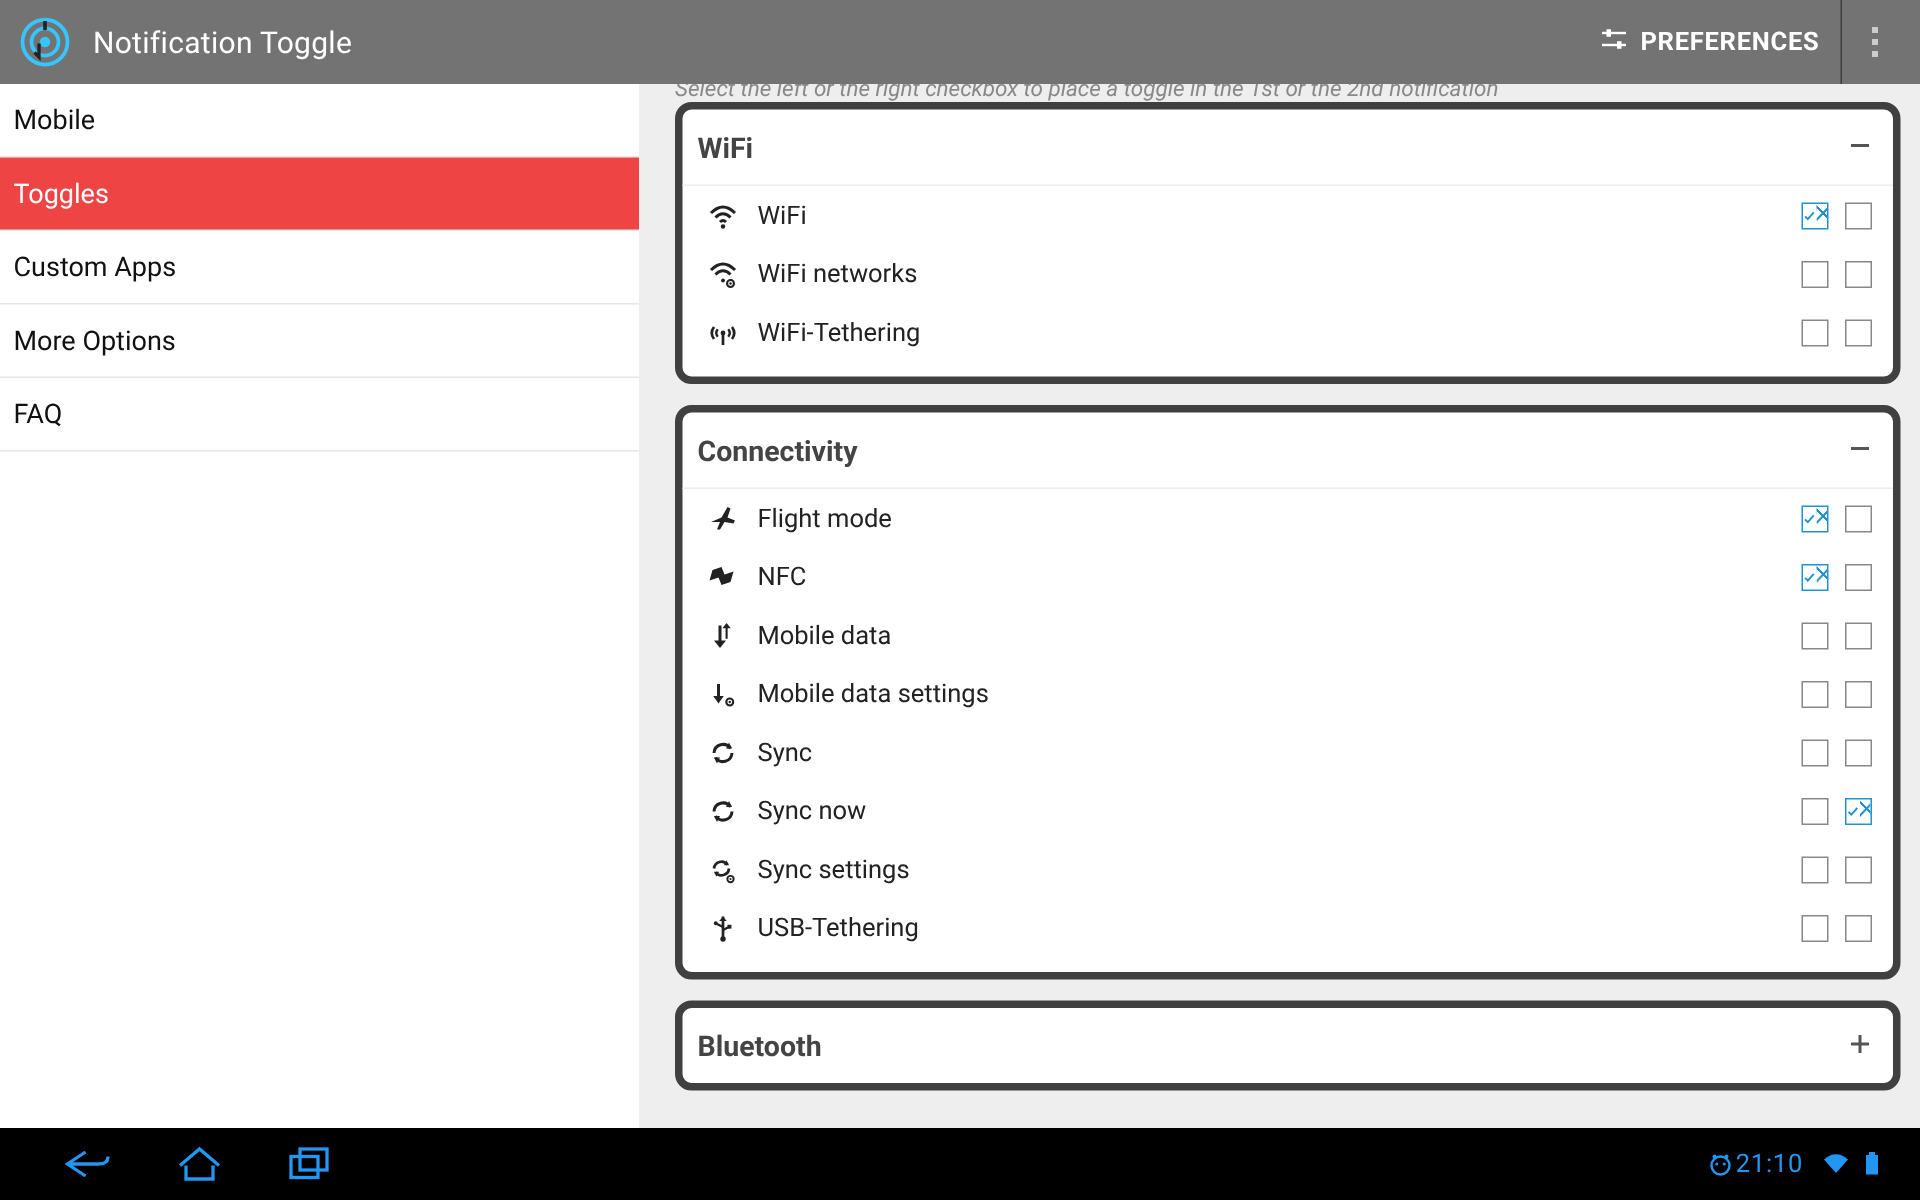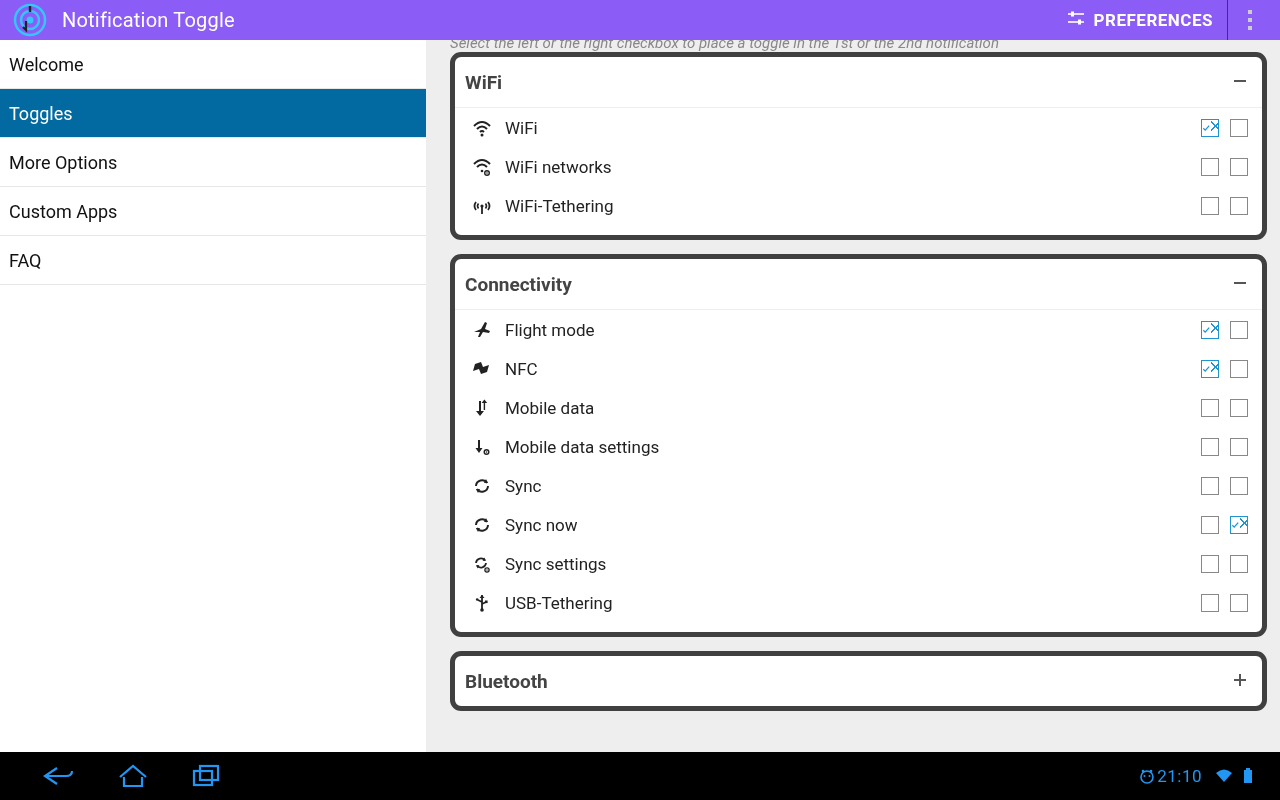--- a/index.html
+++ b/index.html
@@ -1,32 +1,32 @@
 <!DOCTYPE html>
 <html><head>
 <meta charset="utf-8">
 <style>
   * { box-sizing: border-box; margin: 0; padding: 0; }
   html, body { width: 1280px; height: 800px; font-family: "Roboto", "Helvetica Neue", Arial, sans-serif; overflow: hidden; background:#000; }
   .screen { width:1280px; height:800px; display:flex; flex-direction:column; }
   
-  .action-bar { height:40px; background:#8b5cf6; color:#fff; display:flex; align-items:center; padding:0 8px 0 12px; }
+  .action-bar { height:56px; background:#737373; color:#fff; display:flex; align-items:center; padding:0 8px 0 12px; }
   .app-icon { width:36px; height:36px; margin-right:14px; position:relative; }
   .app-icon svg { width:36px; height:36px; }
   .app-title { font-size:20px; font-weight:400; color:#fff; letter-spacing:0.2px; }
   .action-bar-spacer { flex:1; }
   .pref-btn { display:flex; align-items:center; gap:8px; padding:0 14px; height:56px; color:#fff; font-size:17px; font-weight:700; letter-spacing:0.5px; border-right:1px solid #3d3d3d; }
   .pref-btn svg { width:20px; height:20px; }
   .overflow-btn { width:44px; height:56px; display:flex; align-items:center; justify-content:center; }
   .overflow-btn svg { width:6px; height:22px; }
   
   .body { flex:1; display:flex; background:#eeeeee; height:calc(800px - 56px - 48px); }
   .sidebar { width:426px; background:#fff; display:flex; flex-direction:column; }
   .sidebar-item { height:49px; display:flex; align-items:center; padding-left:9px; font-size:18px; color:#111; border-bottom:1px solid #e6e6e6; }
-  .sidebar-item.selected { background:#0369a1; color:#fff; }
+  .sidebar-item.selected { background:#ef4444; color:#fff; }
   .content { flex:1; padding:0 13px 0 24px; overflow:hidden; }
   .hint { color:#888; font-style:italic; font-size:15px; padding:4px 0 8px 0; height:22px; margin-top:-10px; overflow:hidden;}
   .card { background:#fff; border:5px solid #404040; border-radius:11px; margin-bottom:14px; }
   .card-header { display:flex; align-items:center; height:50px; padding:0 14px 0 10px; font-size:19px; font-weight:700; color:#444; }
   .card-header .exp { margin-left:auto; color:#555; }
   .row { display:flex; align-items:center; height:39px; padding:0 14px 0 16px; }
   .row .ico { width:22px; height:22px; margin-right:12px; display:flex; align-items:center; justify-content:center; }
   .row .ico svg { width:20px; height:20px; fill:#222; }
   .row .label { font-size:17px; color:#222; }
   .row .cbs { margin-left:auto; display:flex; gap:11px; }
@@ -80,30 +80,30 @@
           <rect x="1" y="1" width="4" height="4" fill="#ccc"></rect>
           <rect x="1" y="9" width="4" height="4" fill="#ccc"></rect>
           <rect x="1" y="17" width="4" height="4" fill="#ccc"></rect>
         </svg>
     </div>
   </div>
 
   <div class="body">
     <div class="sidebar" id="sidebar">
         <div class="sidebar-item">
-          <span>Welcome</span>
+          <span>Mobile</span>
         </div>
         <div class="sidebar-item selected">
           <span>Toggles</span>
         </div>
         <div class="sidebar-item">
+          <span>Custom Apps</span>
+        </div>
+        <div class="sidebar-item">
           <span>More Options</span>
-        </div>
-        <div class="sidebar-item">
-          <span>Custom Apps</span>
         </div>
         <div class="sidebar-item">
           <span>FAQ</span>
         </div>
       </div>
     <div class="content">
       <div class="hint">Select the left or the right checkbox to place a toggle in the 1st or the 2nd notification</div>
       <div id="sections">
           <div class="card">
             <div class="card-header">

